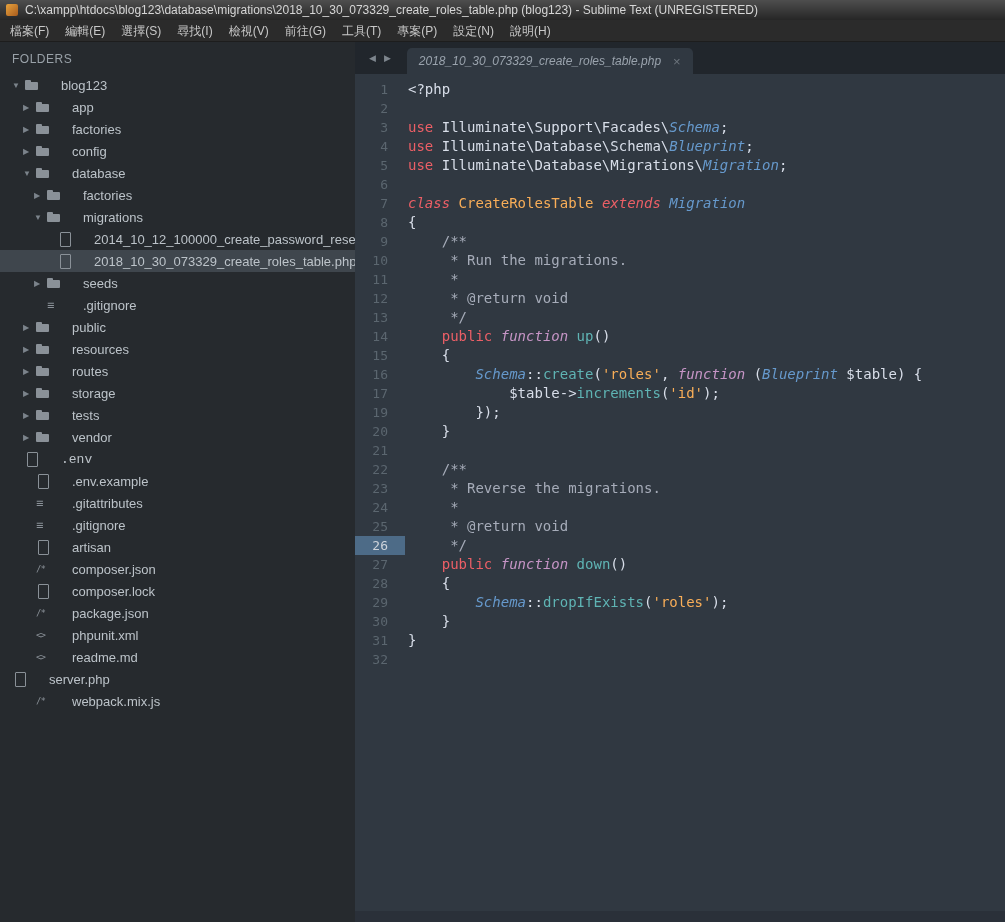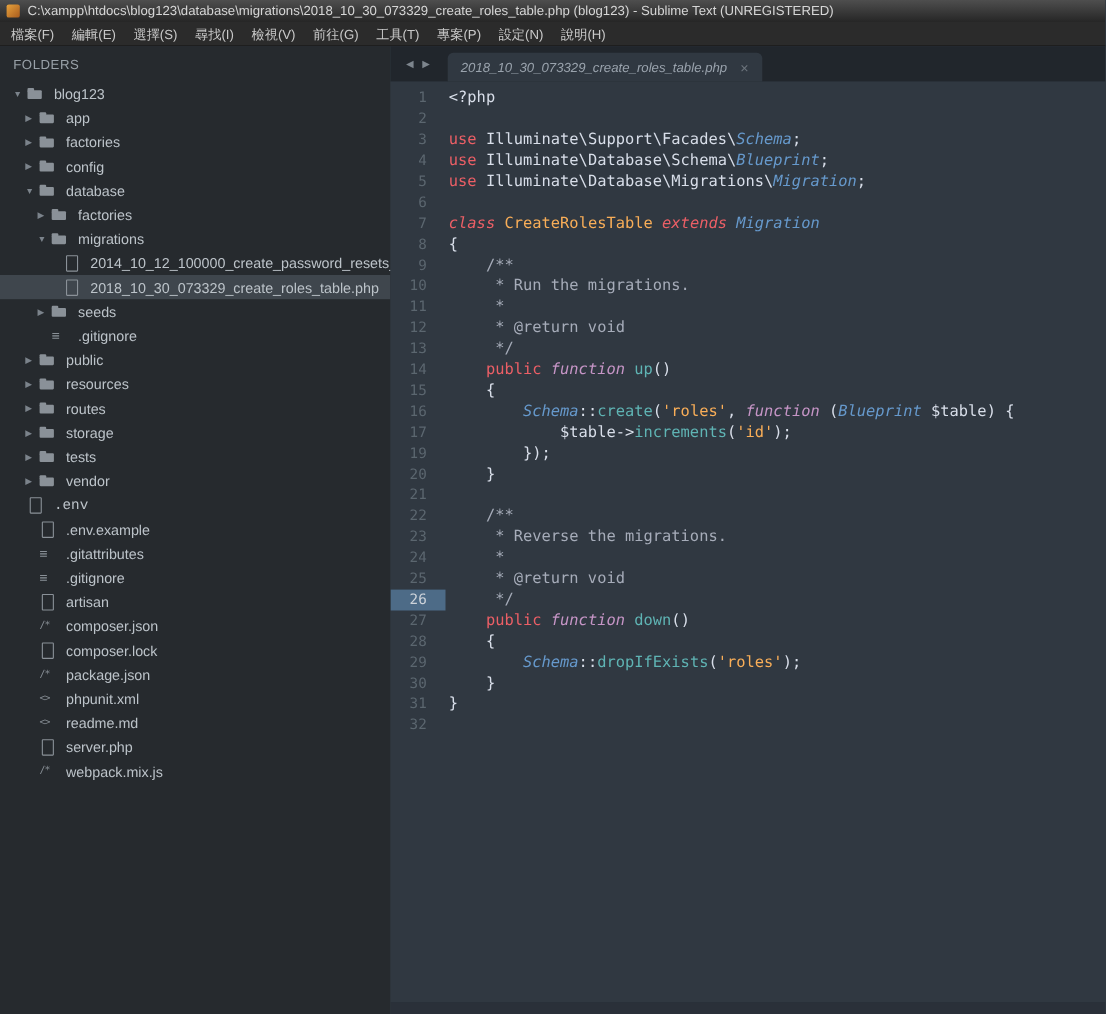--- a/index.html
+++ b/index.html
@@ -35,21 +35,21 @@
   .tree-row.selected{background:var(--sidebar_selected)}
   .tri{width:13px;flex-shrink:0;font-size:8px;color:#7b838b;display:inline-block}
   .icon{width:18px;height:14px;flex-shrink:0;position:relative;display:inline-flex;align-items:center;
         color:var(--icon);font-family:"DejaVu Sans Mono",monospace}
   .icon.folder::before{content:'';position:absolute;left:0;top:4px;width:13px;height:8px;background:var(--icon);border-radius:1px}
   .icon.folder::after{content:'';position:absolute;left:0;top:2px;width:6px;height:3px;background:var(--icon);border-radius:1px 1px 0 0}
   .icon.file-doc::before{content:'';position:absolute;left:2px;top:0;width:9px;height:13px;border:1px solid var(--icon);border-radius:1px}
   .icon.file-list{font-size:12px}
   .icon.file-code{font-size:9px;letter-spacing:-1px}
   .icon.file-tag{font-size:9px;letter-spacing:-1px}
-  .tree-label{margin-left:6px}
+  .tree-label{margin-left:18px}
 
   .editor-col{flex:1;display:flex;flex-direction:column;background:var(--editor_bg);position:relative;min-width:0}
   .tabbar{height:32px;flex-shrink:0;background:var(--tabbar_bg);display:flex;align-items:center;padding-left:10px}
   .nav-arrow{font-size:9px;color:#7d858d;margin:0 4px;cursor:default}
   .tab{margin-left:12px;height:26px;display:flex;align-items:center;background:var(--tab_active_bg);
        border-radius:5px 5px 0 0;padding:0 12px;align-self:flex-end}
   .tab-label{font-size:12px;font-style:italic;color:var(--tab_text);white-space:nowrap}
   .tab-close{margin-left:12px;color:#6c747c;font-size:13px;line-height:1}
 
   .editor{flex:1;overflow:hidden;padding-top:6px}
@@ -226,21 +226,21 @@
           <div class="tree-row" style="padding-left: 23px;">
             <span class="tri"></span>
             <span class="icon file-tag">&lt;&gt;</span>
             <span class="tree-label">phpunit.xml</span>
           </div>
           <div class="tree-row" style="padding-left: 23px;">
             <span class="tri"></span>
             <span class="icon file-tag">&lt;&gt;</span>
             <span class="tree-label">readme.md</span>
           </div>
-          <div class="tree-row" style="padding-left: 23px;">
+          <div class="tree-row" style="">
             <span class="tri"></span>
             <span class="icon file-doc"></span>
             <span class="tree-label">server.php</span>
           </div>
           <div class="tree-row" style="padding-left: 23px;">
             <span class="tri"></span>
             <span class="icon file-code">/*</span>
             <span class="tree-label">webpack.mix.js</span>
           </div>
         </div>

